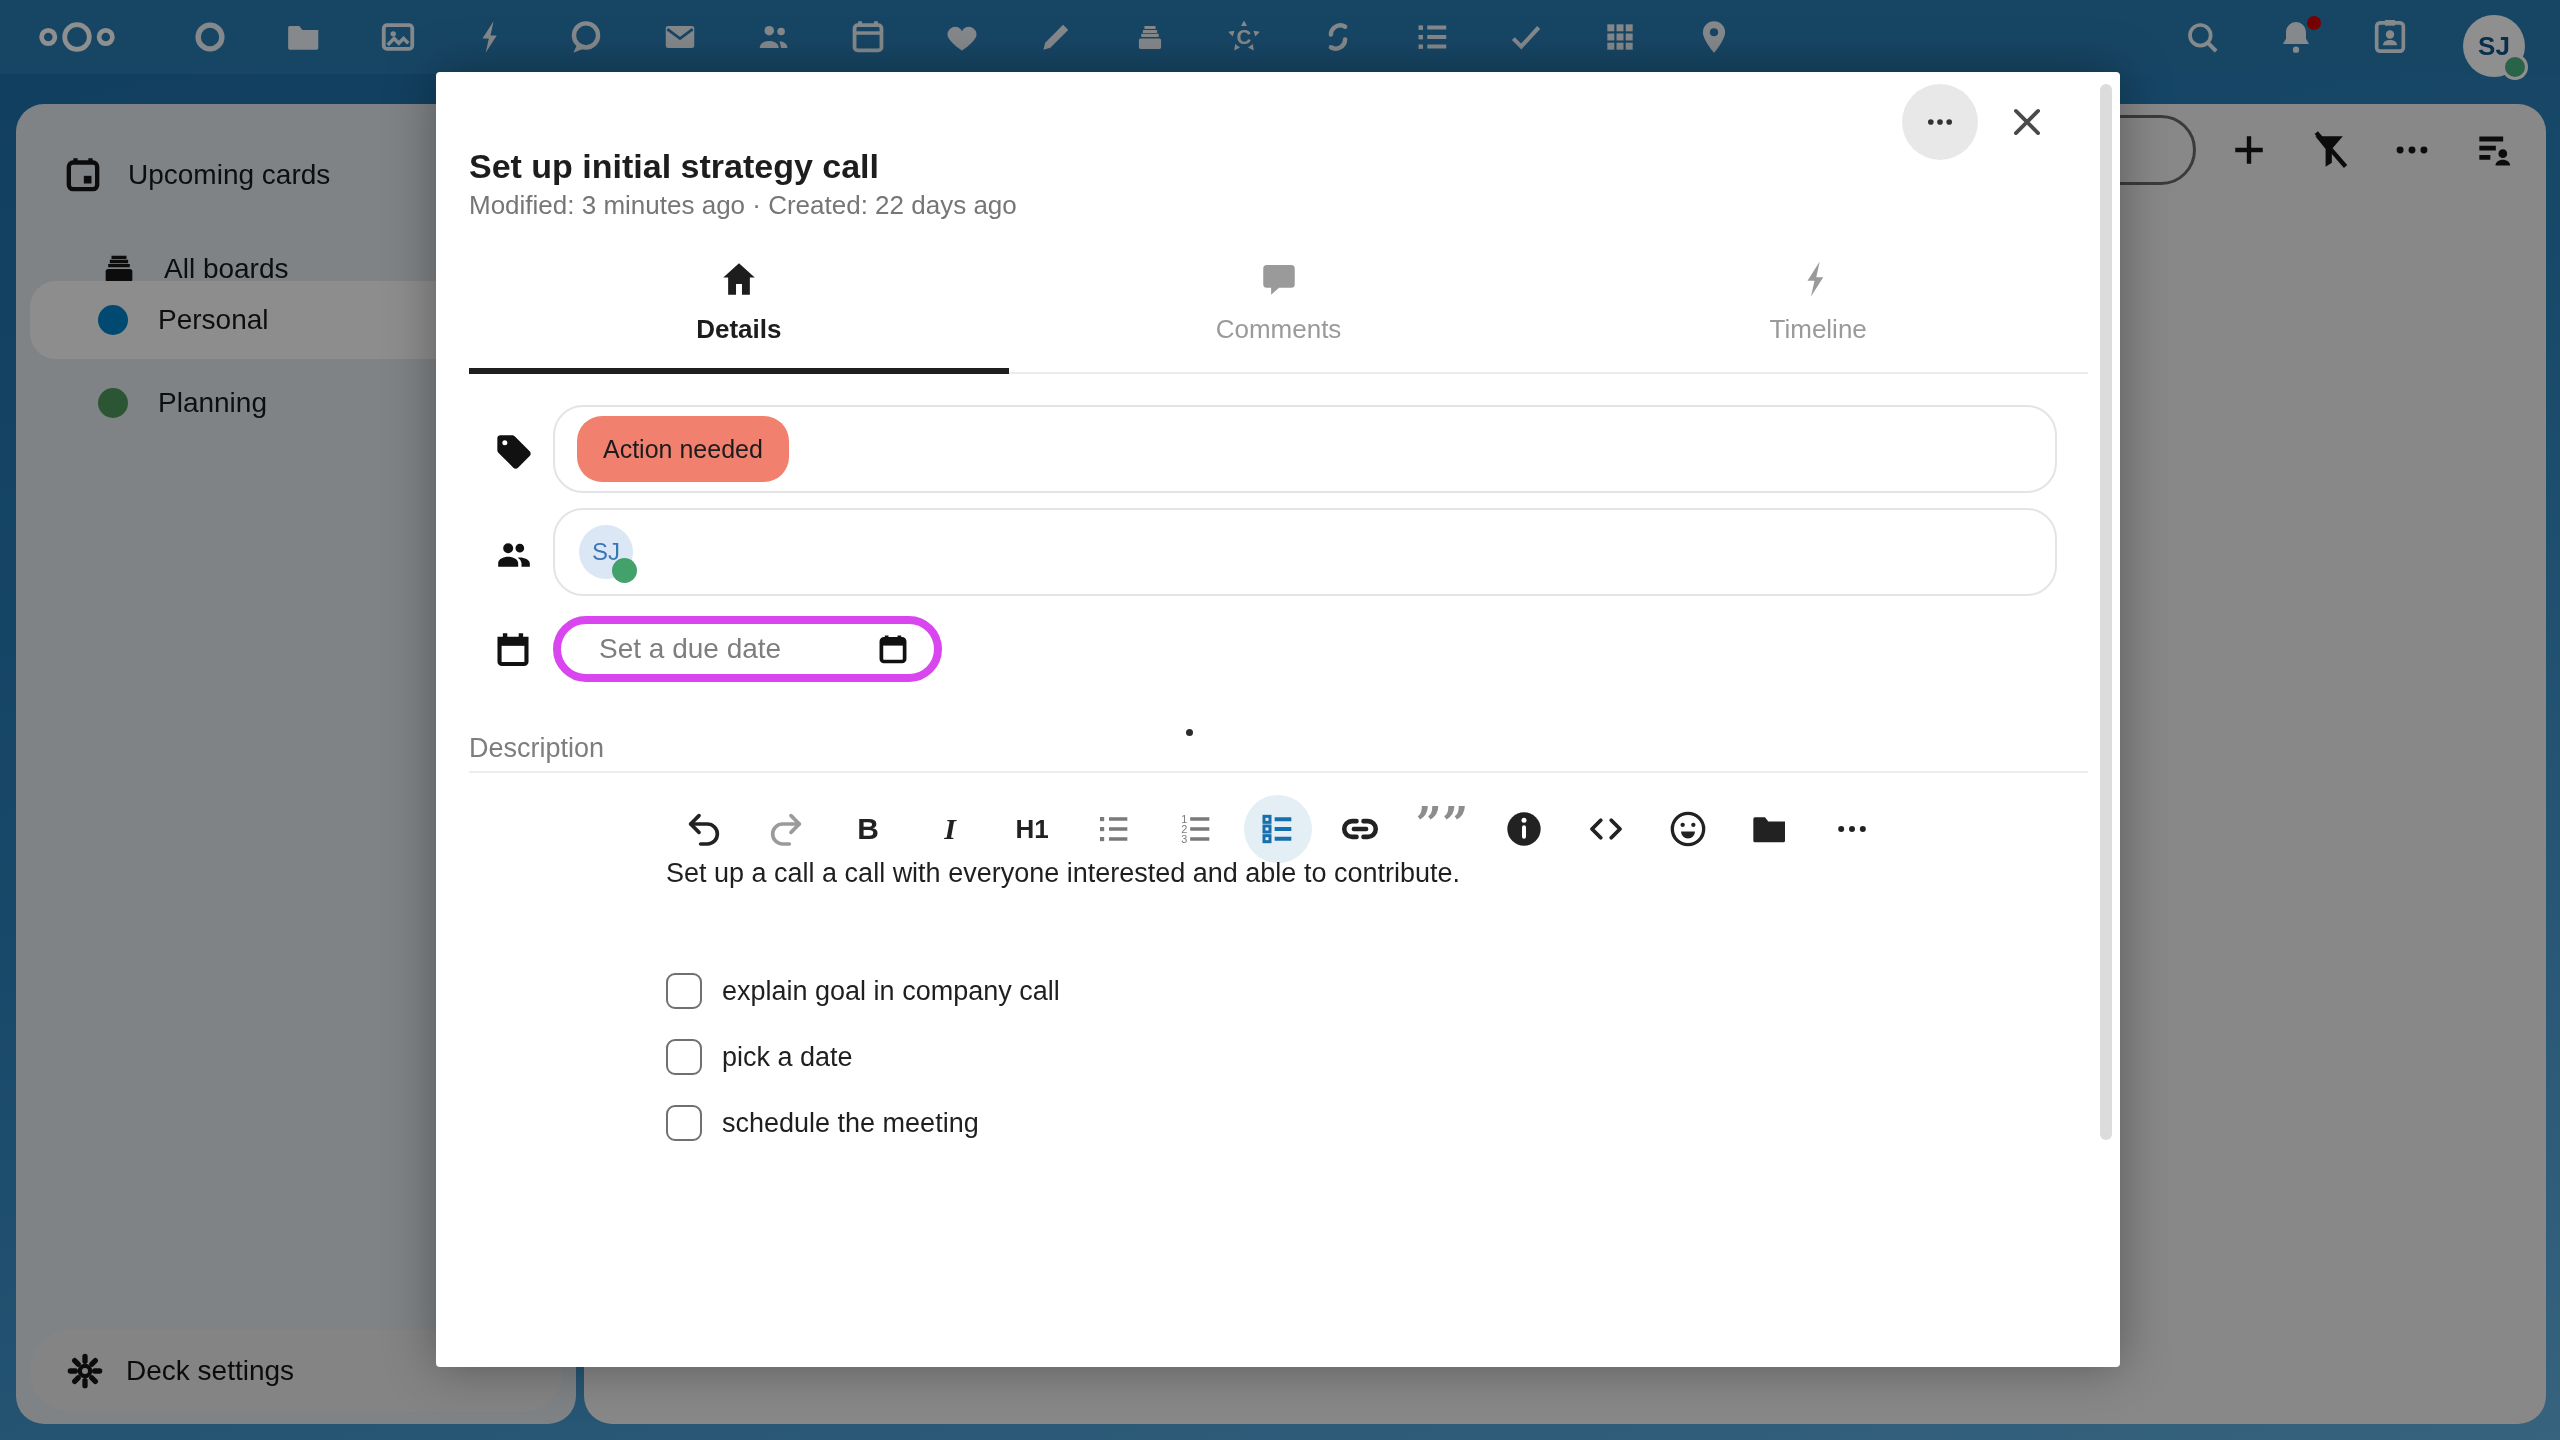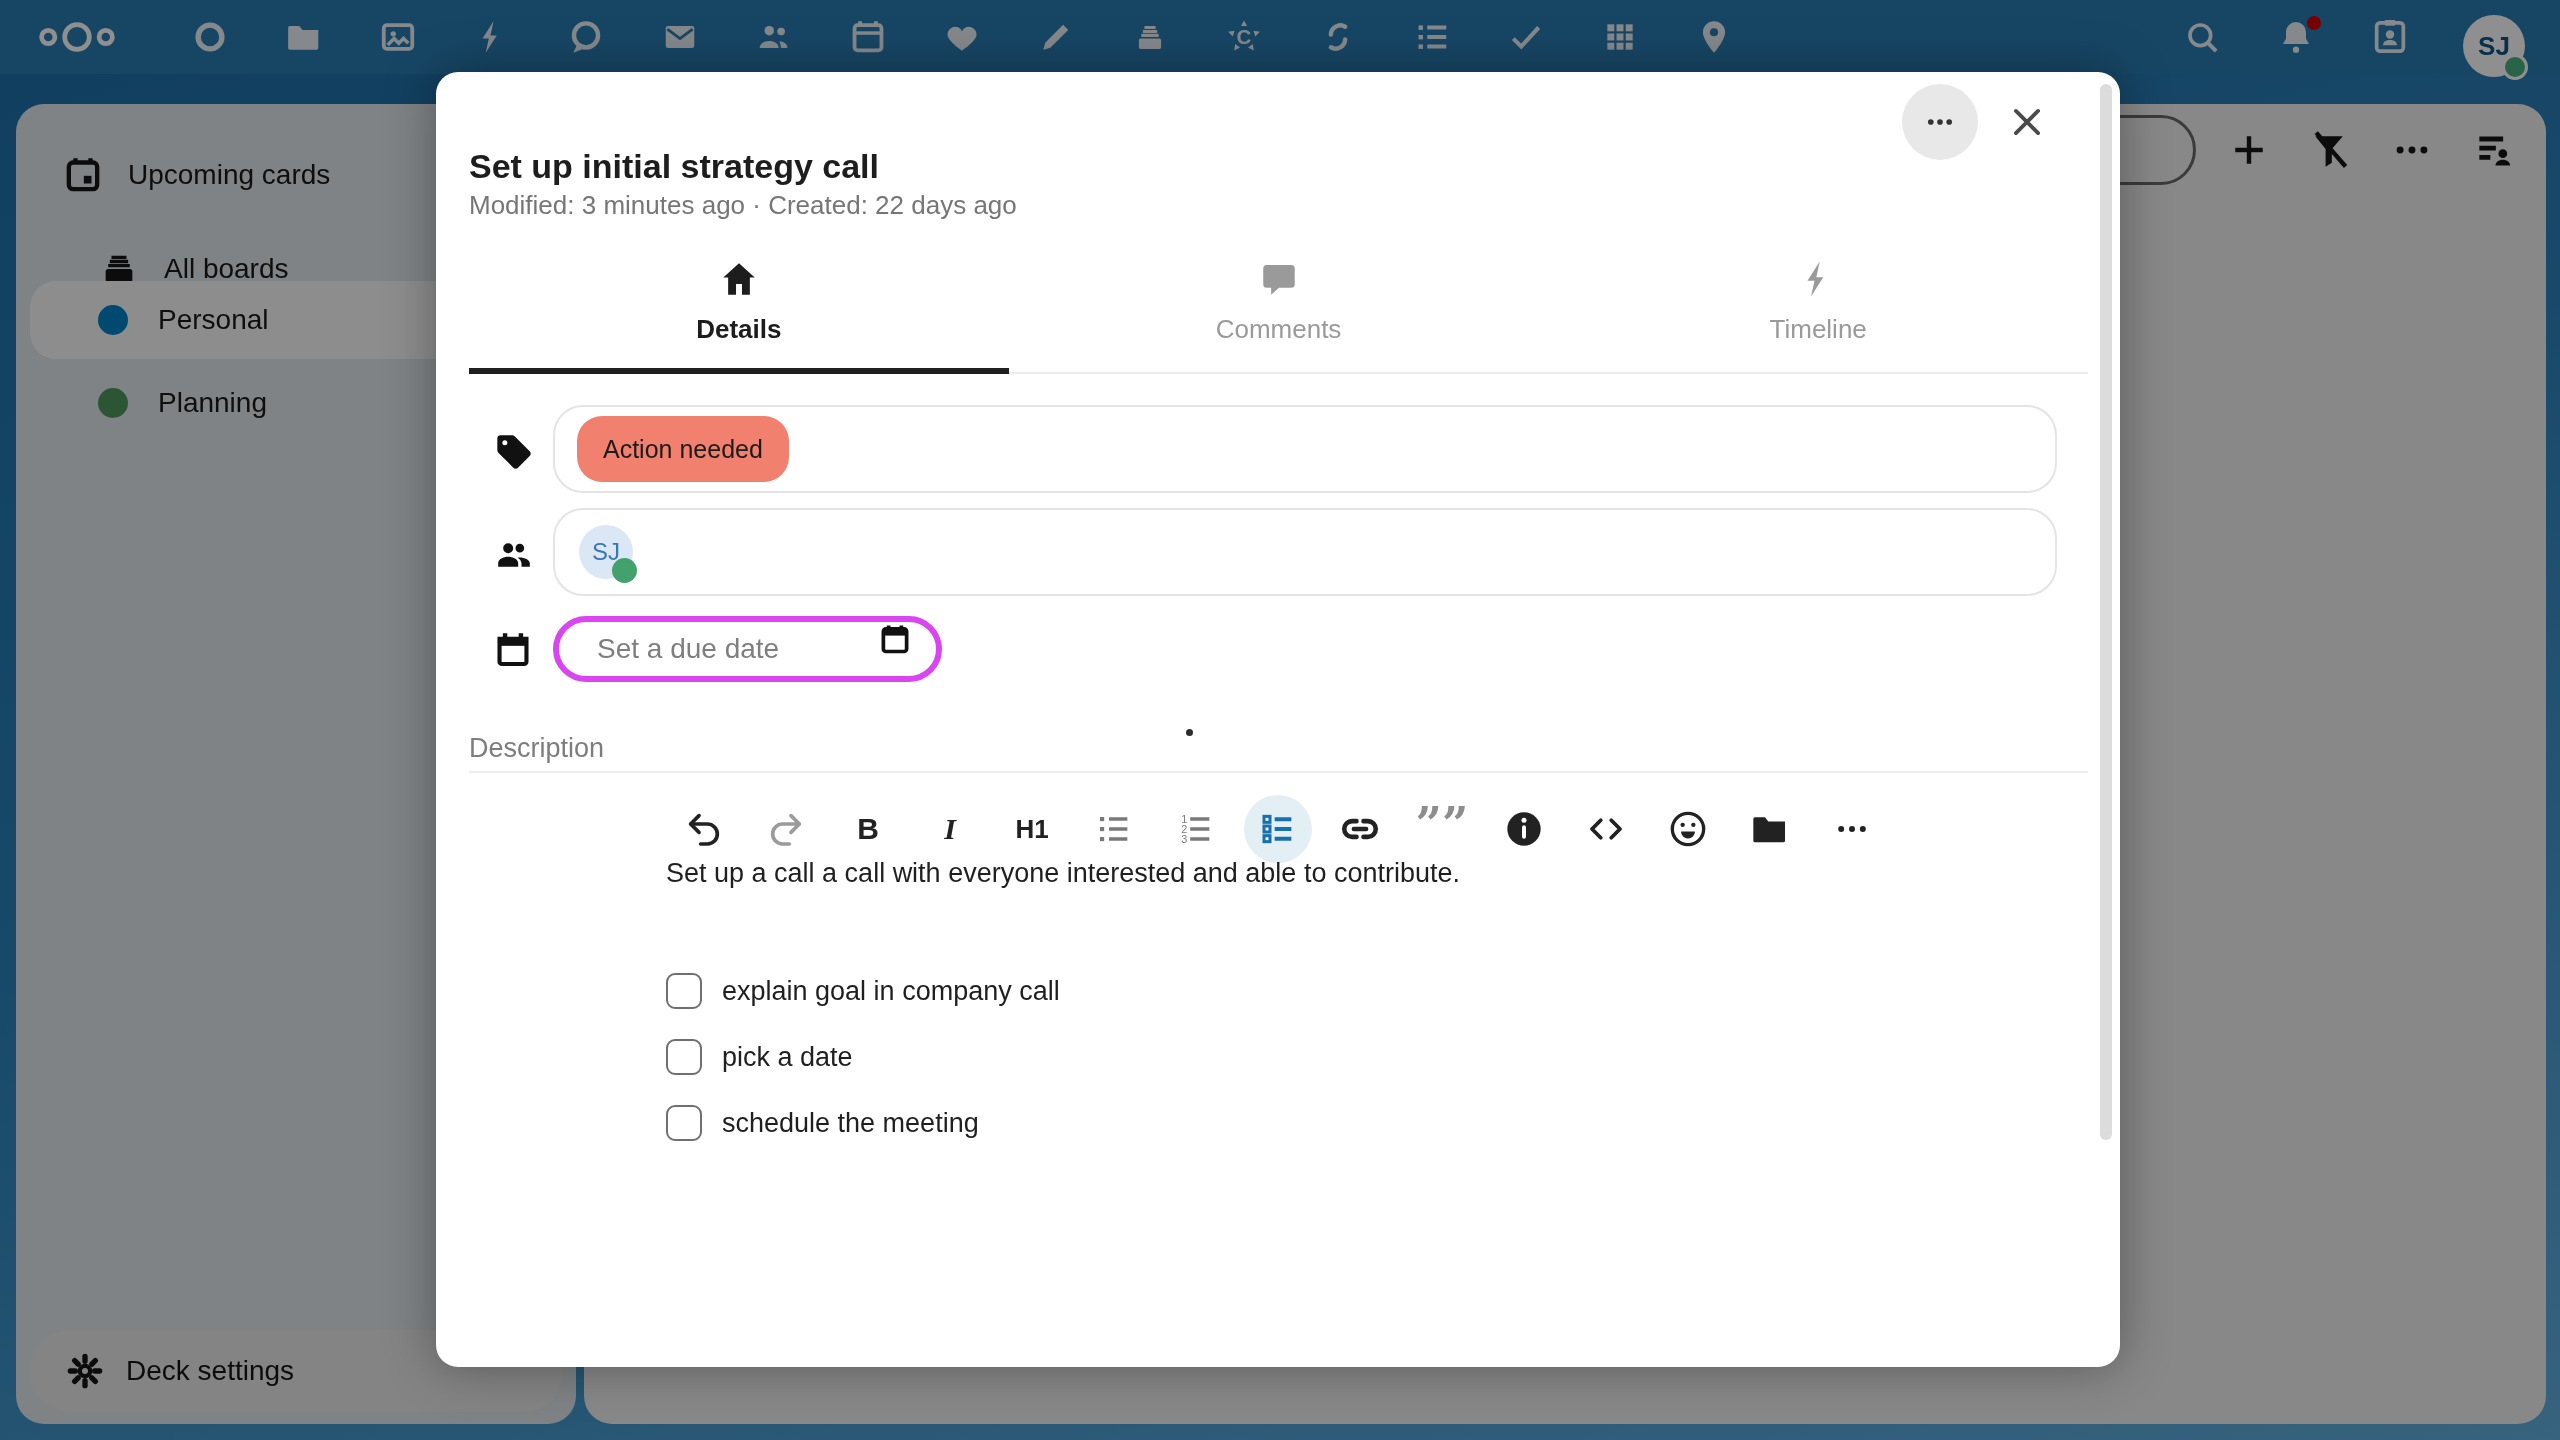--- a/index.html
+++ b/index.html
@@ -35,41 +35,41 @@
 
   
   .board{position:absolute;left:584px;top:104px;width:1962px;height:1320px;background:#f2f3f5;border-radius:28px;}
   .board-search{position:absolute;left:1406px;top:11px;width:206px;height:70px;border:3px solid #6a6a6a;border-radius:36px;box-sizing:border-box;}
   .bctl{position:absolute;top:8px;width:80px;height:76px;display:flex;align-items:center;justify-content:center;cursor:pointer;}
 
   
   .overlay{position:absolute;left:0;top:0;width:2560px;height:1440px;background:rgba(0,0,0,0.44);z-index:5;}
 
   
-  .modal{position:absolute;left:436px;top:72px;width:1684px;height:1295px;background:#ffffff;border-radius:22px;
+  .modal{position:absolute;left:436px;top:72px;width:1684px;height:1295px;background:#ffffff;border-radius:4px;
     box-shadow:0 0 50px rgba(0,0,0,.35);z-index:10;}
   .m-title{position:absolute;left:33px;top:52px;font-size:34px;font-weight:bold;color:#1d1d1d;}
   .m-meta{position:absolute;left:33px;top:118px;font-size:26px;color:#767676;}
   .more-btn{position:absolute;left:1466px;top:12px;width:76px;height:76px;border-radius:50%;background:#e8e8e8;
     display:flex;align-items:center;justify-content:center;cursor:pointer;border:none;}
   .close-btn{position:absolute;left:1566px;top:25px;width:50px;height:50px;display:flex;align-items:center;justify-content:center;cursor:pointer;background:none;border:none;}
   .tabs{position:absolute;left:33px;top:174px;width:1619px;height:126px;display:flex;border-bottom:2px solid #ececec;box-sizing:content-box;}
   .tab{flex:1;display:flex;flex-direction:column;align-items:center;justify-content:flex-start;padding-top:12px;cursor:pointer;position:relative;}
   .tab .tlabel{margin-top:14px;font-size:26px;color:#9a9a9a;}
   .tab.active .tlabel{color:#1d1d1d;font-weight:bold;}
   .tab.active::after{content:"";position:absolute;left:0;right:0;bottom:-2px;height:6px;background:#1f1f1f;}
   .frow-icon{position:absolute;left:58px;}
   .field{position:absolute;left:117px;width:1504px;height:88px;border:2px solid #e4e4e4;border-radius:30px;box-sizing:border-box;display:flex;align-items:center;}
   .tagpill{margin-left:22px;height:66px;border-radius:25px;padding:0 26px;display:flex;align-items:center;
     font-size:25px;color:#1c1c1c;cursor:pointer;}
   .asg-avatar{position:relative;margin-left:24px;width:54px;height:54px;border-radius:50%;background:#dbe7f4;
     display:flex;align-items:center;justify-content:center;font-size:24px;color:#3a76b6;cursor:pointer;}
   .asg-avatar .status{position:absolute;right:-4px;bottom:-4px;width:25px;height:25px;border-radius:50%;}
-  .due-wrap{position:absolute;left:117px;top:544px;width:389px;height:66px;border:6px solid #d946ef;border-radius:33px;
-    box-sizing:border-box;display:flex;}
+  .due-wrap{position:absolute;left:117px;top:544px;width:389px;height:66px;border:8px solid #d946ef;border-radius:33px;
+    box-sizing:border-box;display:flex;align-items:center;}
   .due-wrap input{border:none;outline:none;background:none;margin-left:36px;width:250px;font-size:28px;color:#444;
     font-family:"Liberation Sans","DejaVu Sans",sans-serif;}
   .due-wrap input::placeholder{color:#7e7e7e;opacity:1;}
   .due-cal{margin-left:auto;margin-right:24px;display:flex;cursor:pointer;}
   .desc-label{position:absolute;left:33px;top:661px;font-size:27px;color:#7d7d7d;}
   .desc-divider{position:absolute;left:33px;top:699px;width:1619px;height:2px;background:#ececec;}
   .tiny-dot{position:absolute;left:750px;top:657px;width:7px;height:7px;border-radius:50%;background:#2c2c2c;}
   .toolbar{position:absolute;left:227px;top:723px;display:flex;}
   .tbtn{width:82px;height:68px;display:flex;align-items:center;justify-content:center;background:none;border:none;cursor:pointer;}
   .tbtn.active{width:68px;height:68px;margin:0 7px;border-radius:50%;background:#e4eef5;}

